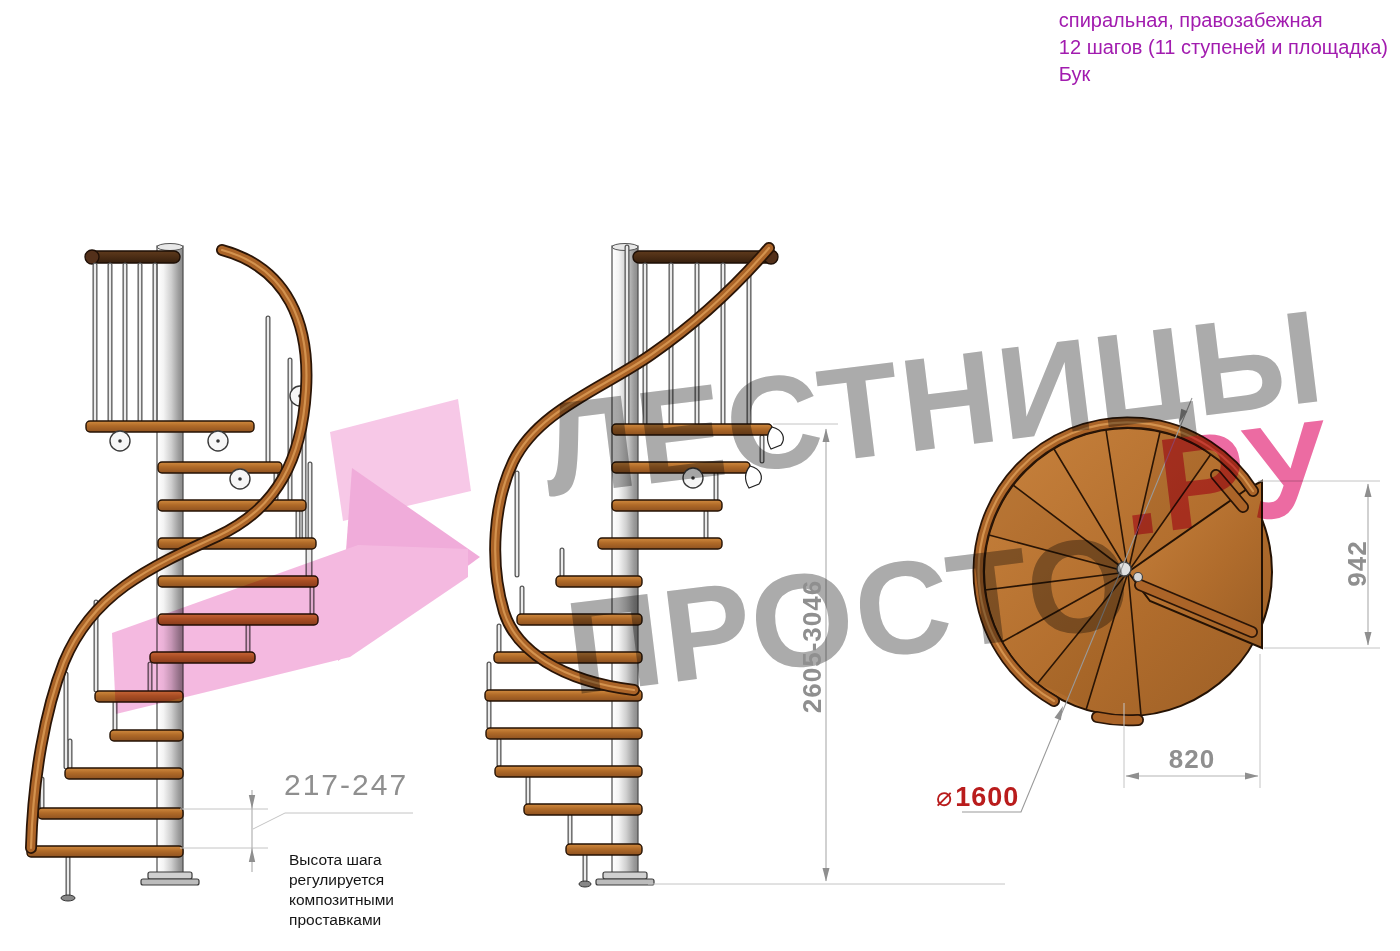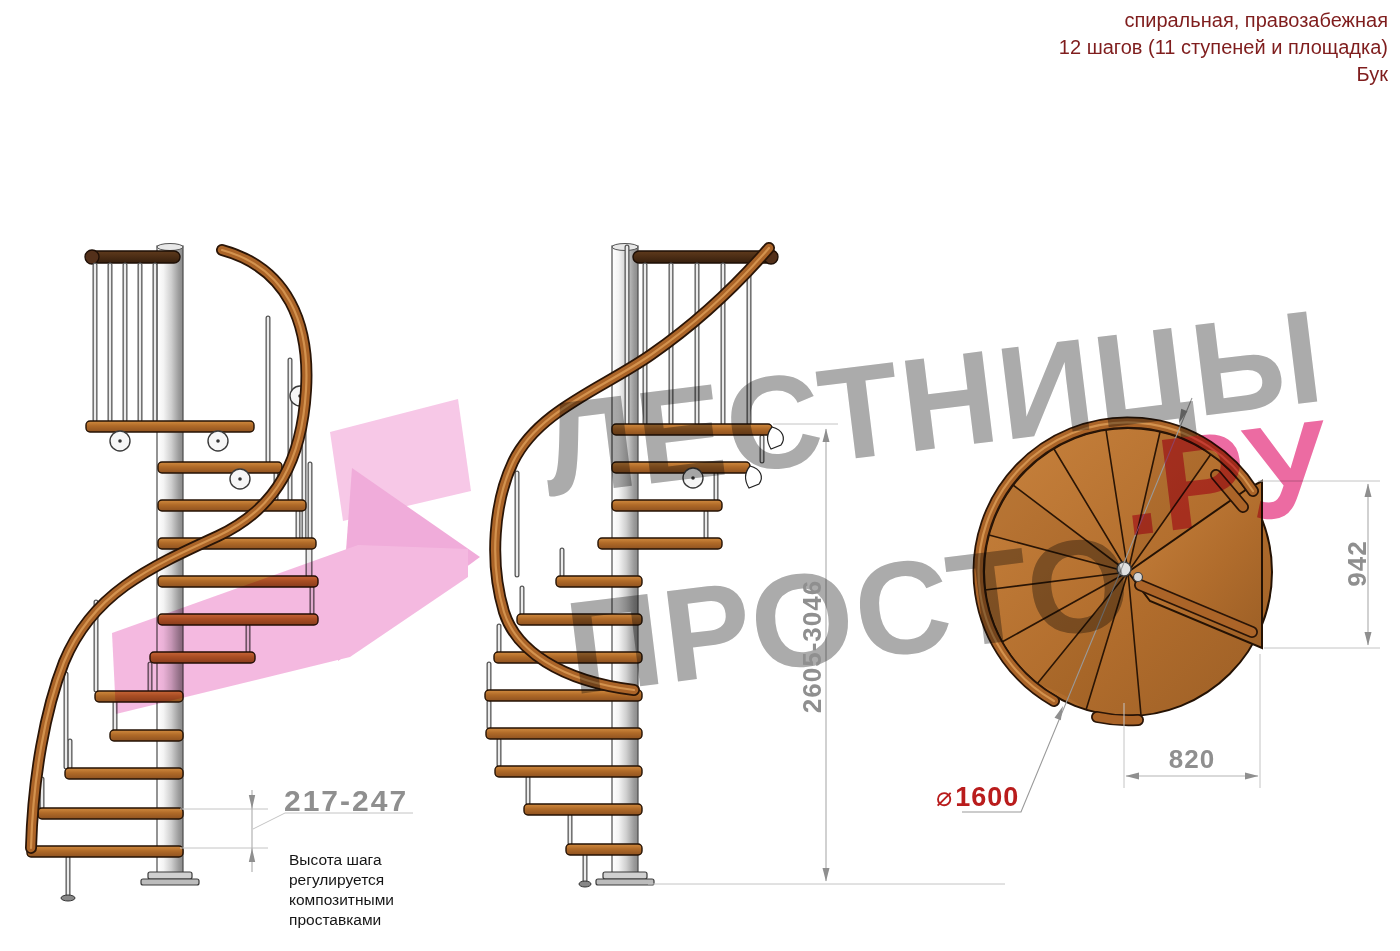--- a/index.html
+++ b/index.html
@@ -13,31 +13,31 @@
   .rail-o{stroke:#2a1507;stroke-width:12;fill:none;stroke-linecap:round;}
   .rail-i{stroke:#ab6428;stroke-width:8.5;fill:none;stroke-linecap:round;}
   .rail-h{stroke:#d99a55;stroke-width:2.2;fill:none;stroke-linecap:round;opacity:.85;}
   .pole{fill:url(#poleG);stroke:#4c4c4c;stroke-width:1.2;}
   .disc{fill:#f6f6f6;stroke:#3a3a3a;stroke-width:1.4;}
   .dim{stroke:#b3b3b3;stroke-width:1.2;fill:none;}
   .ext{stroke:#c4c4c4;stroke-width:1;fill:none;}
   .arr{fill:#8f8f8f;stroke:none;}
   .wedge{stroke:#2a1505;stroke-width:1.6;fill:none;}
   
-  .hdr{position:absolute;top:7px;right:12px;text-align:right;font-size:20px;line-height:27px;
-       color:#7f1d1d;z-index:5;}
+  .hdr{position:absolute;top:7px;right:12px;text-align:left;font-size:20px;line-height:27px;
+       color:#a21caf;z-index:5;}
   .watermark{position:absolute;left:531px;top:352px;z-index:3;transform:rotate(-7deg);
        transform-origin:0 0;font-weight:bold;font-size:132px;line-height:200px;
        letter-spacing:2px;color:#ababab;mix-blend-mode:multiply;white-space:nowrap;}
   .watermark .pink{color:#ec6ba2;position:relative;top:-90px;}
   .dimtxt{position:absolute;color:#8f8f8f;font-weight:bold;font-size:26px;z-index:5;
        letter-spacing:1px;white-space:nowrap;}
   .rot{transform:rotate(-90deg);}
-  .stepdim{position:absolute;left:284px;top:768px;font-size:30px;font-weight:bold;
-       color:#8f8f8f;letter-spacing:2px;z-index:5;margin-top:16px;}
+  .stepdim{position:absolute;left:284px;top:768px;font-size:30px;font-weight:normal;
+       color:#8f8f8f;letter-spacing:2px;z-index:5;}
   .note{position:absolute;left:289px;top:850px;width:150px;font-size:15.5px;line-height:20px;
        color:#151515;white-space:pre-line;z-index:5;}
   .diam{position:absolute;left:936px;top:781px;z-index:5;color:#b91c1c;font-weight:bold;
        font-size:27px;letter-spacing:1px;}
   .diam .sym{font-family:"DejaVu Sans", sans-serif;font-weight:normal;margin-right:2px;}
 </style>
 </head>
 <body>
 
 <div class="canvas">

